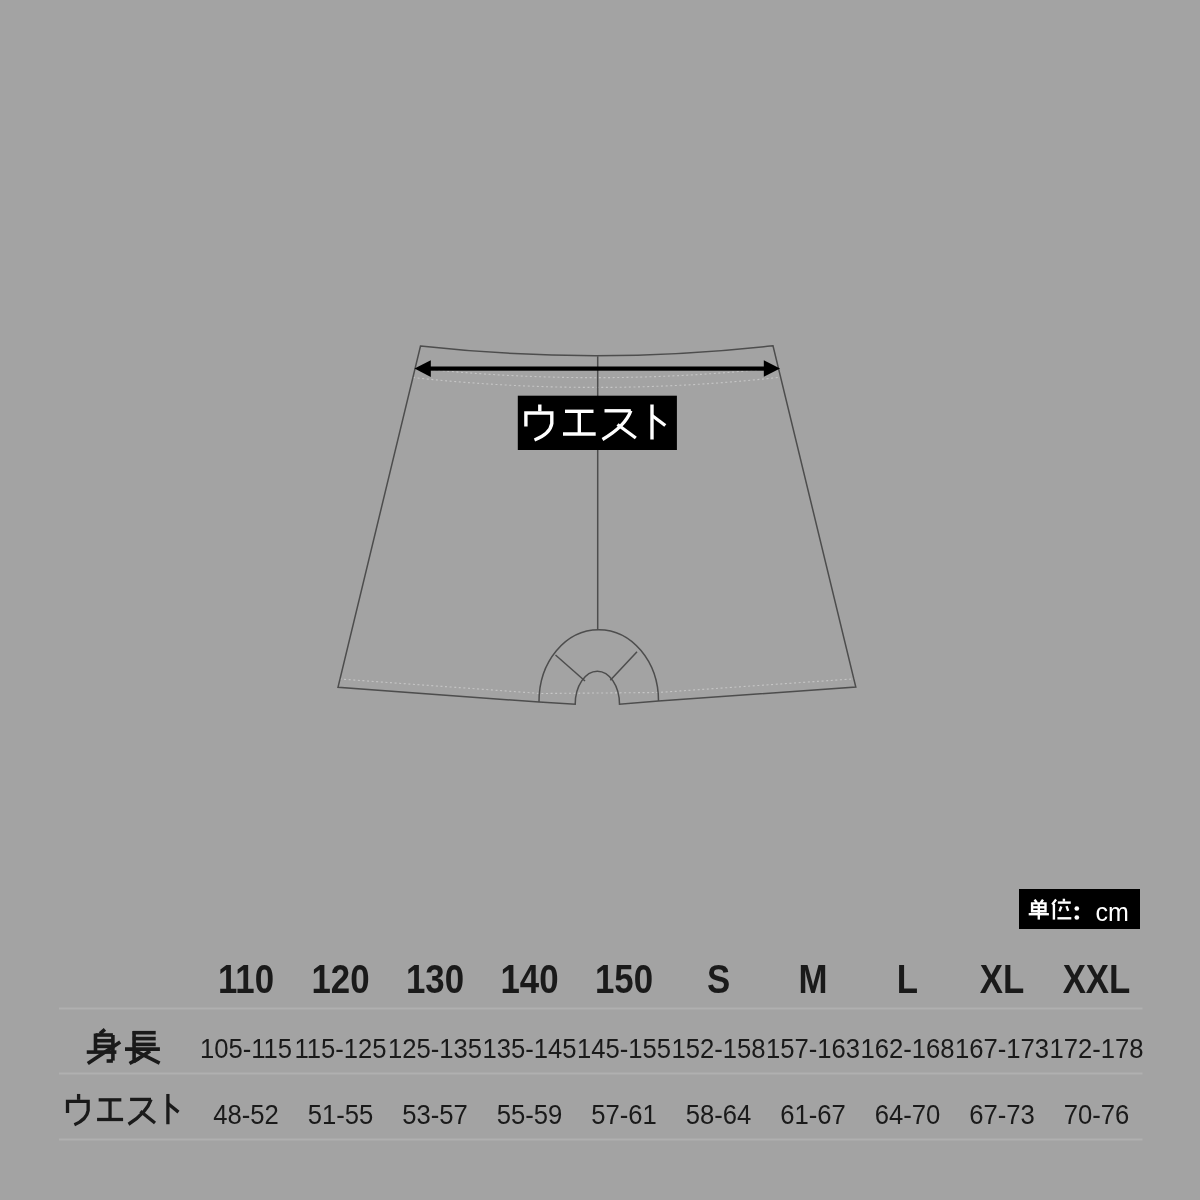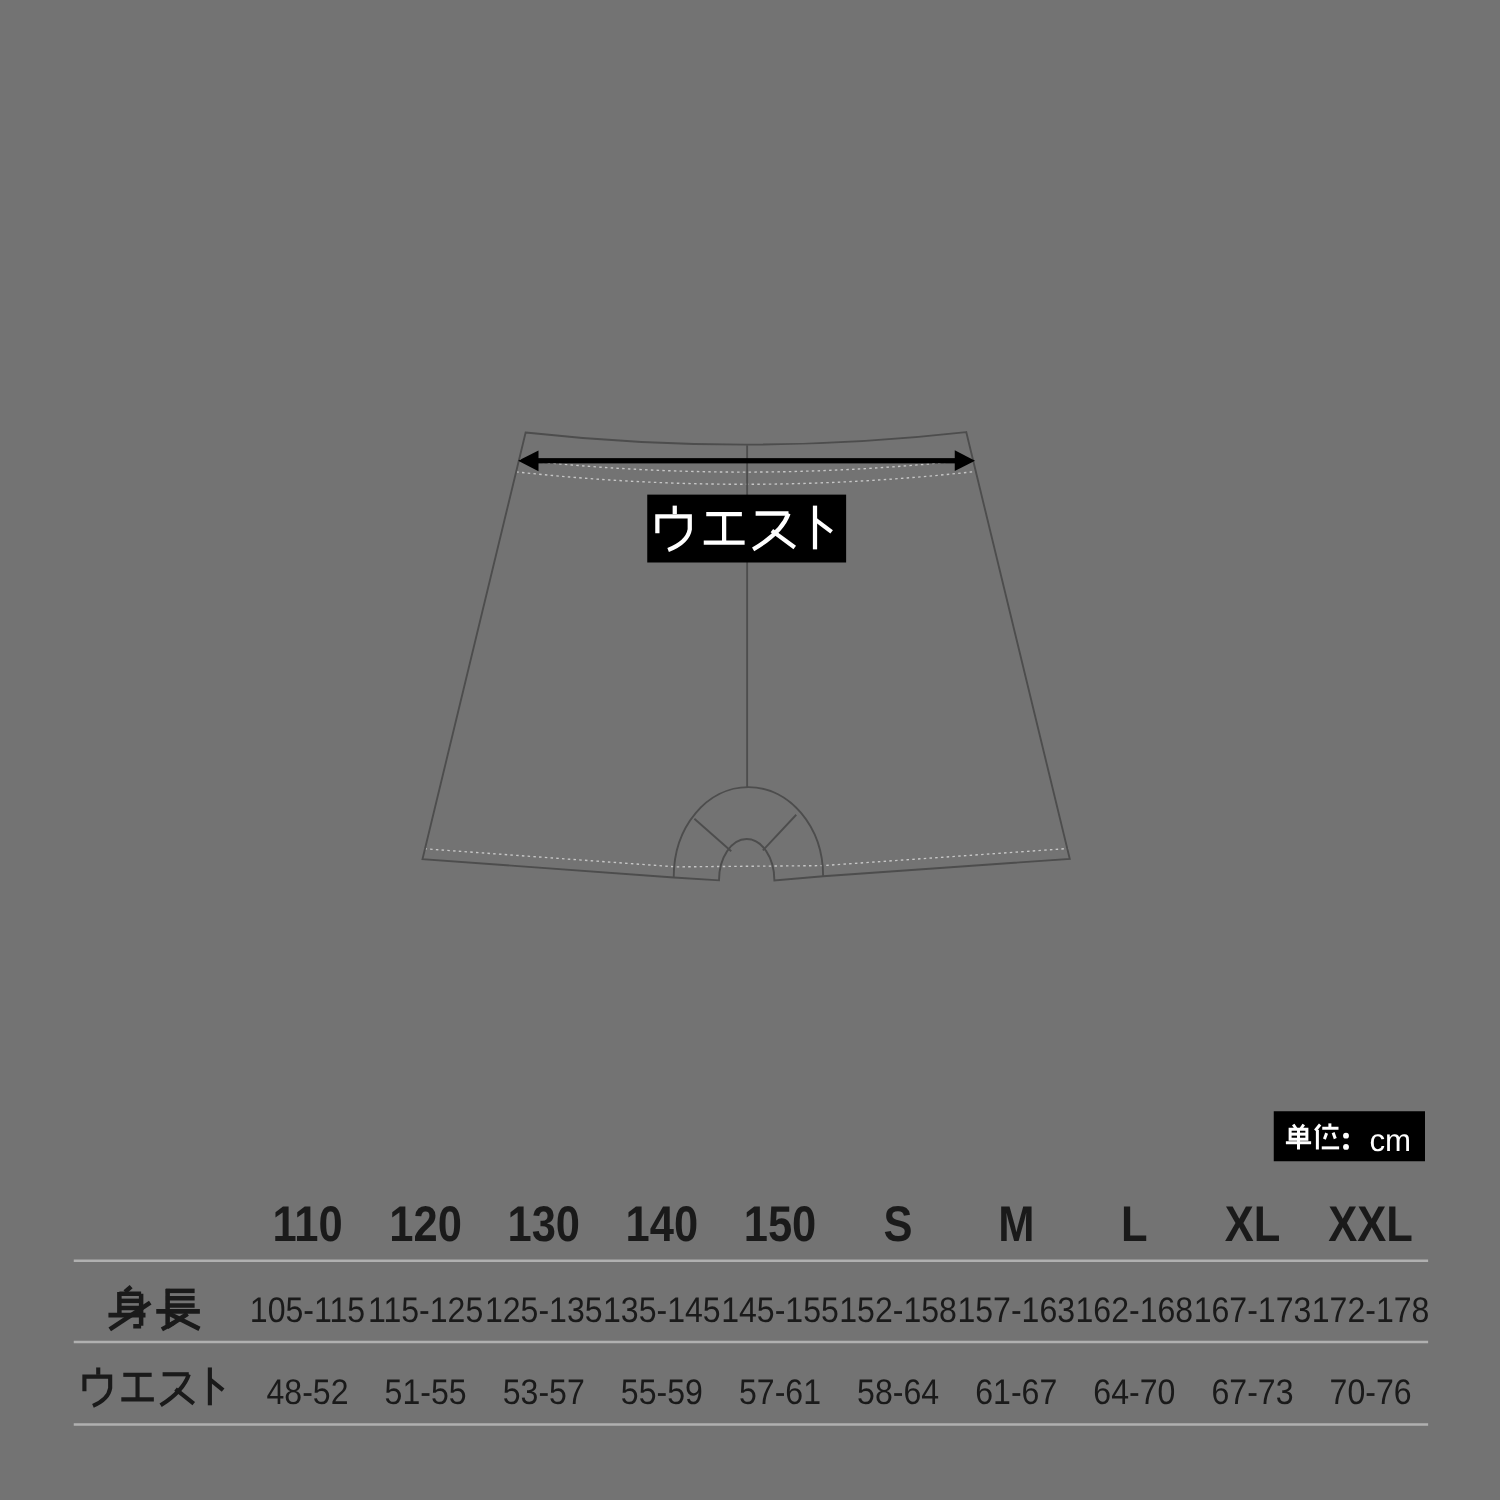--- a/index.html
+++ b/index.html
@@ -1,16 +1,16 @@
 <!DOCTYPE html>
 <html><head>
 <meta charset="utf-8">
 <style>
   html,body{margin:0;padding:0;background:#ffffff;}
-  .page{position:relative;width:1200px;height:1200px;background:#737373;overflow:hidden;text-decoration:underline;}
+  .page{position:relative;width:1200px;height:1200px;background:#a3a3a3;overflow:hidden;text-decoration:underline;}
   svg{position:absolute;left:0;top:0;}
   text{font-family:"Liberation Sans",sans-serif;}
 </style>
 </head>
 <body>
 <div class="page">
 <svg width="1200" height="1200" viewBox="0 0 1200 1200">
 <defs>
 
 <g id="kt-waist" fill="none" stroke="currentColor" stroke-linecap="butt" stroke-linejoin="miter">

